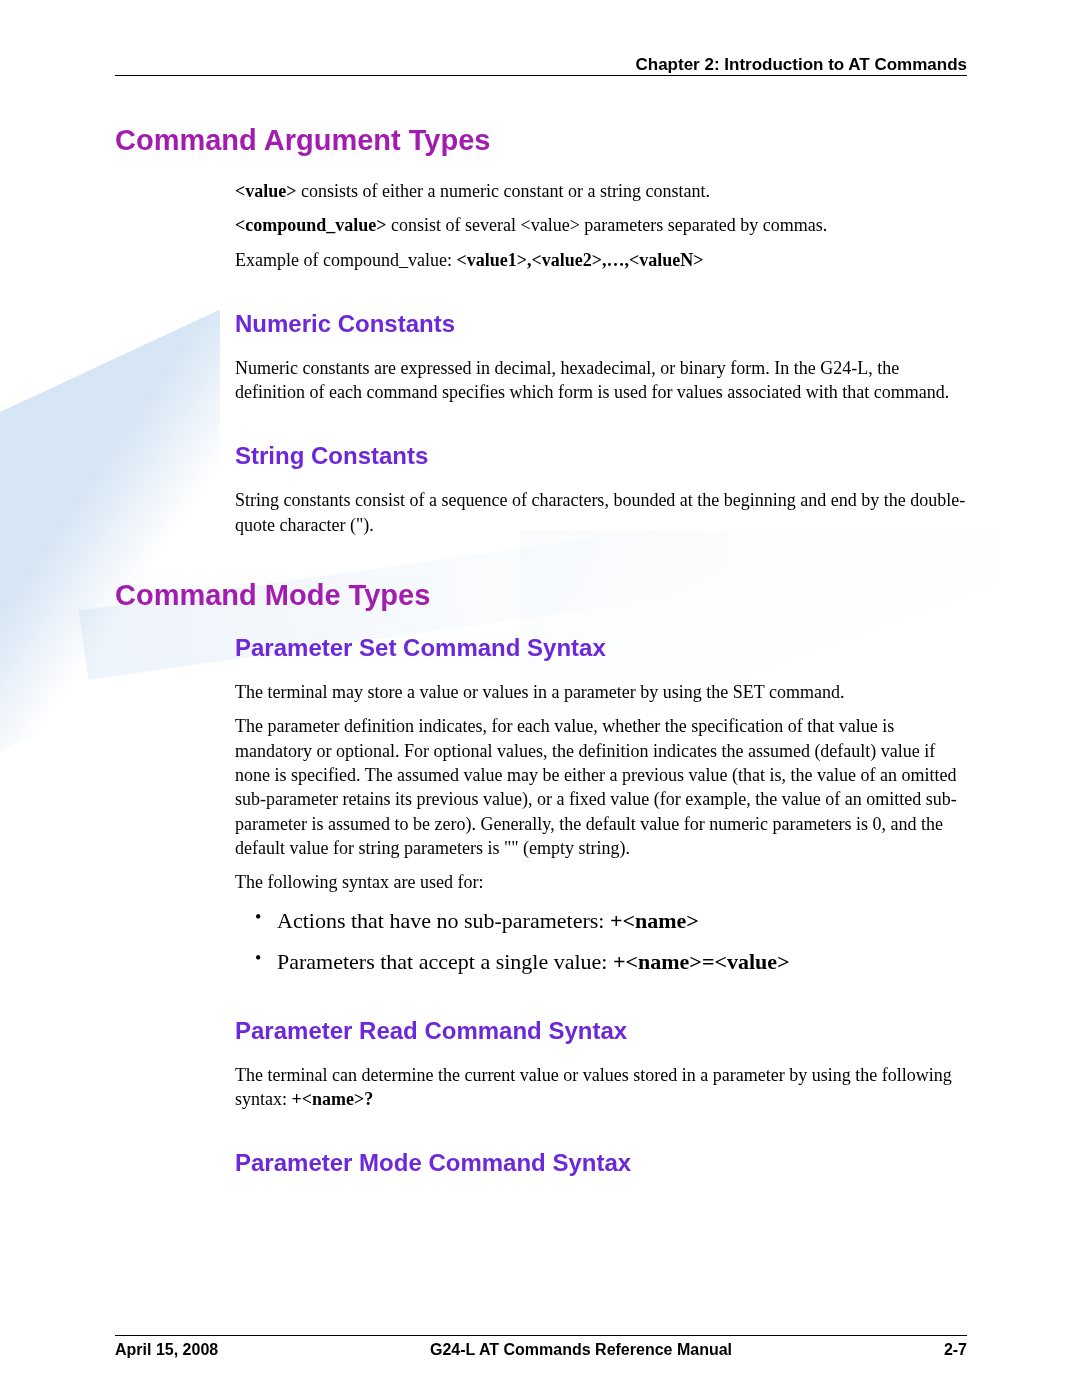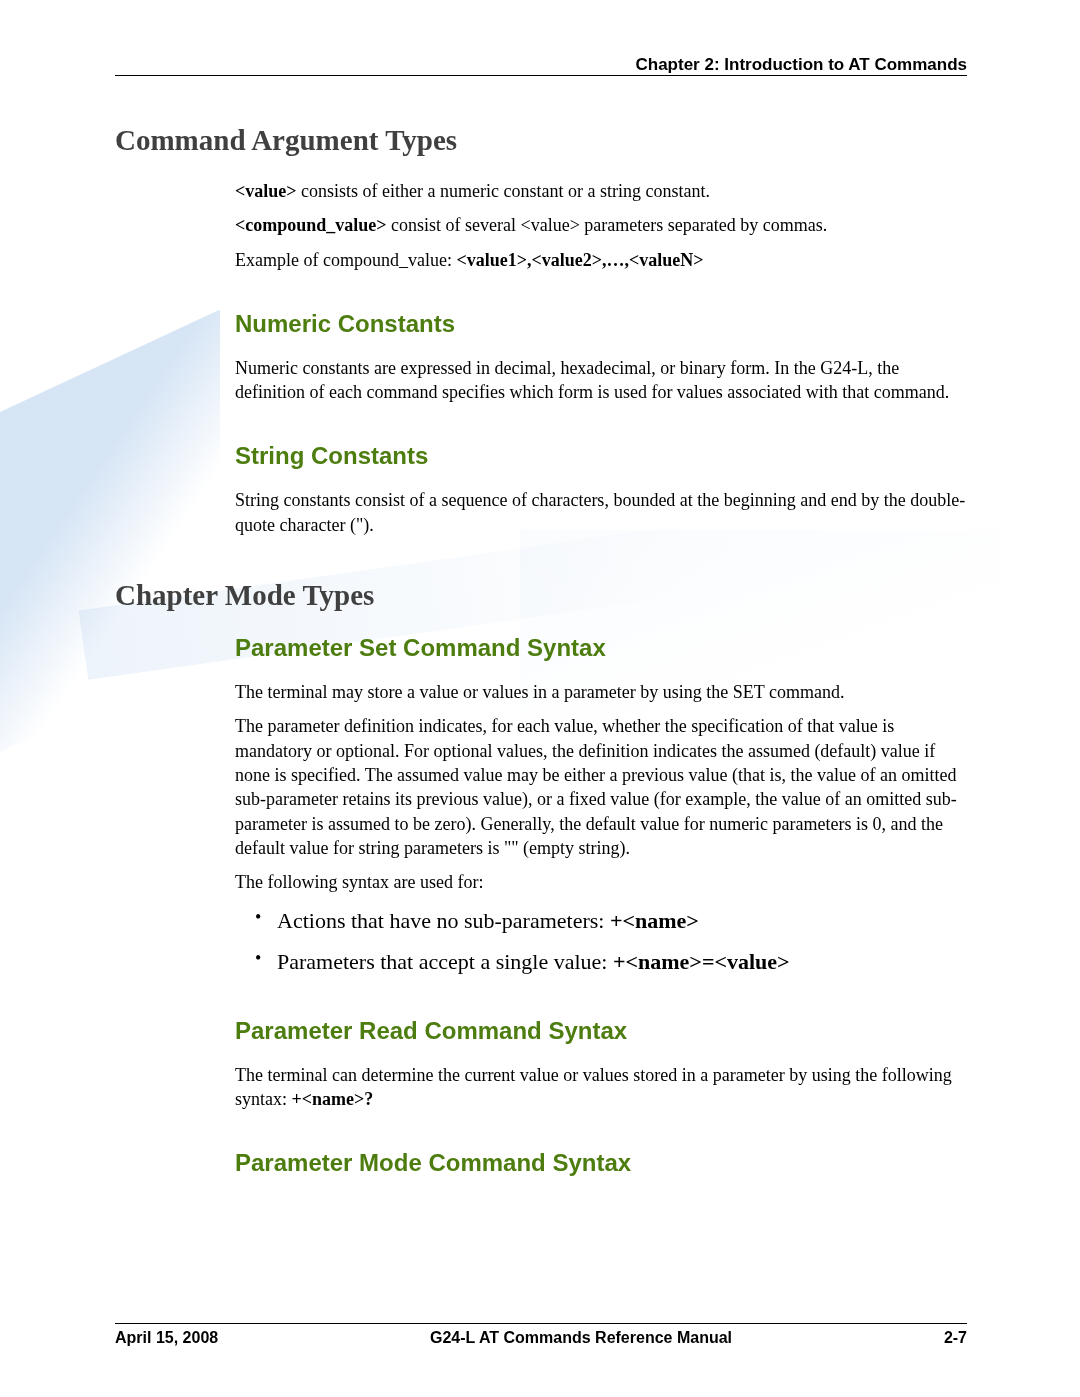--- a/index.html
+++ b/index.html
@@ -24,39 +24,39 @@
   }
   .chapter-label {
     font-family: Arial, Helvetica, sans-serif;
     font-weight: bold;
     font-size: 17px;
   }
   .content {
     padding-left: 0;
   }
   h1.blue-heading {
-    font-family: Liberation Serif, serif;
-    color: #404040;
+    font-family: Liberation Sans, sans-serif;
+    color: #a21caf;
     font-size: 29px;
     font-weight: bold;
     margin-bottom: 22px;
   }
   .indent {
     margin-left: 120px;
   }
   p.body {
     font-size: 18px;
     line-height: 1.35;
     margin-bottom: 10px;
   }
   h2.sub-heading {
     font-family: Arial, Helvetica, sans-serif;
     font-size: 24px;
     font-weight: bold;
-    color: #4d7c0f;
+    color: #6d28d9;
     margin-top: 38px;
     margin-bottom: 18px;
   }
   .bullet-list {
     list-style: none;
     margin: 6px 0 0 20px;
   }
   .bullet-list li {
     font-size: 22px;
     line-height: 1.55;
@@ -68,21 +68,21 @@
     content: "•";
     position: absolute;
     left: 0;
     top: 0;
     font-size: 18px;
   }
   .footer {
     position: absolute;
     left: 115px;
     right: 113px;
-    bottom: 50px;
+    bottom: 38px;
     border-top: 1.5px solid #000;
     padding-top: 5px;
     font-family: Arial, Helvetica, sans-serif;
     font-weight: bold;
     font-size: 16px;
     display: flex;
     justify-content: center;
   }
   .footer .center {
     flex: 1;
@@ -138,21 +138,21 @@
       <p class="body"><span class="bold">&lt;compound_value&gt;</span><span> consist of several &lt;value&gt; parameters separated by commas.</span></p>
       <p class="body"><span>Example of compound_value: </span><span class="bold">&lt;value1&gt;,&lt;value2&gt;,…,&lt;valueN&gt;</span></p>
 
       <h2 class="sub-heading">Numeric Constants</h2>
       <p class="body">Numeric constants are expressed in decimal, hexadecimal, or binary form. In the G24-L, the definition of each command specifies which form is used for values associated with that command.</p>
 
       <h2 class="sub-heading">String Constants</h2>
       <p class="body">String constants consist of a sequence of characters, bounded at the beginning and end by the double-quote character (").</p>
     </div>
 
-    <h1 class="blue-heading" style="margin-top:42px;">Chapter Mode Types</h1>
+    <h1 class="blue-heading" style="margin-top:42px;">Command Mode Types</h1>
 
     <div class="indent">
       <h2 class="sub-heading" style="margin-top:18px;">Parameter Set Command Syntax</h2>
       <p class="body">The terminal may store a value or values in a parameter by using the SET command.</p>
       <p class="body">The parameter definition indicates, for each value, whether the specification of that value is mandatory or optional. For optional values, the definition indicates the assumed (default) value if none is specified. The assumed value may be either a previous value (that is, the value of an omitted sub-parameter retains its previous value), or a fixed value (for example, the value of an omitted sub-parameter is assumed to be zero). Generally, the default value for numeric parameters is 0, and the default value for string parameters is "" (empty string).</p>
       <p class="body">The following syntax are used for:</p>
       <ul class="bullet-list">
         <li><span>Actions that have no sub-parameters: </span><span class="bold">+&lt;name&gt;</span></li>
         <li><span>Parameters that accept a single value: </span><span class="bold">+&lt;name&gt;=&lt;value&gt;</span></li>
       </ul>

